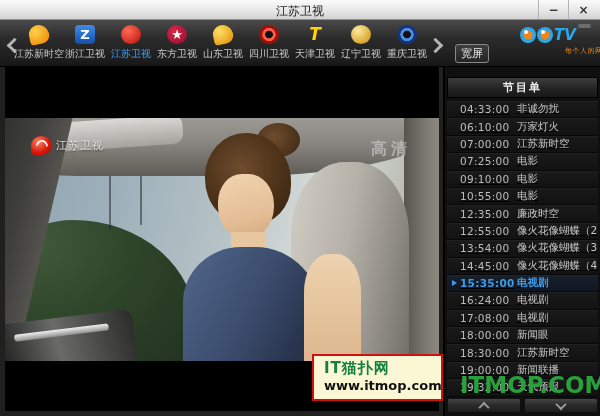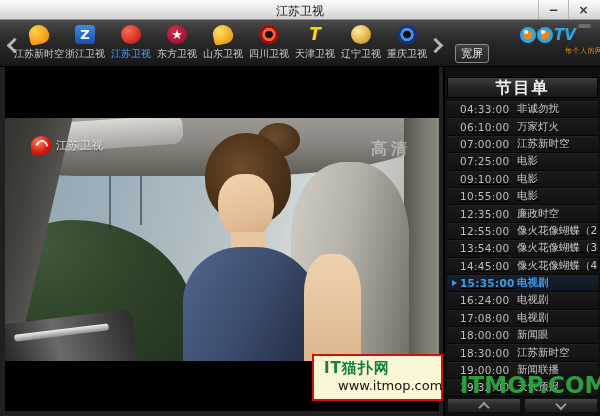--- a/index.html
+++ b/index.html
@@ -117,21 +117,21 @@
   }
   
   .panel{
     position:absolute;left:443px;top:67px;width:157px;height:349px;
     background:#0f0f0f;border-left:2px solid #000;box-sizing:border-box;
   }
   .panel-header{
     margin:10px 2px 3px 2px;height:19px;line-height:19px;text-align:center;
     background:linear-gradient(#3d3d3d,#232323 55%,#181818);
     border:1px solid #000;border-radius:2px;
-    color:#f0f0f0;font-size:16px;font-weight:bold;letter-spacing:2px;
+    color:#f0f0f0;font-size:11px;font-weight:bold;letter-spacing:2px;
   }
   .plist{margin:0 2px;}
   .prow{
     position:relative;display:flex;align-items:center;height:16.4px;
     padding-left:13px;font-size:10.5px;
     background:linear-gradient(#1a1a1a,#121212);
     border-bottom:1px solid #070707;box-shadow:inset 0 1px 0 rgba(255,255,255,.03);
     cursor:pointer;white-space:nowrap;text-decoration:underline;
   }
   .ptime{width:57px;color:#bcbcbc;letter-spacing:.3px;flex:none;}
@@ -151,21 +151,21 @@
   .chev{width:6px;height:6px;border-top:2px solid #999;border-right:2px solid #999;}
   .chev.up{transform:rotate(-45deg) translate(-1px,1px);}
   .chev.down{transform:rotate(135deg) translate(-1px,1px);}
   
   .itmop-box{
     position:absolute;left:312px;top:354px;width:131px;height:47px;z-index:40;
     background:#fbf6d4;border:2px solid #d01111;box-sizing:border-box;
     padding:3px 0 0 10px;
   }
   .itmop-title{font-size:15px;font-weight:bold;color:#15803d;letter-spacing:1px;}
-  .itmop-url{font-size:13px;font-weight:normal;color:#111;margin-left:14px;}
+  .itmop-url{font-size:13px;font-weight:bold;color:#111;}
   .itmop-green{
     position:absolute;left:460px;top:372px;z-index:41;white-space:nowrap;
     font-size:23px;font-weight:bold;color:var(--itmop-green,#2aa03c);letter-spacing:0px;
   }
 </style>
 </head>
 <body>
 
 <div class="titlebar">
   <div class="win-title">江苏卫视</div>

